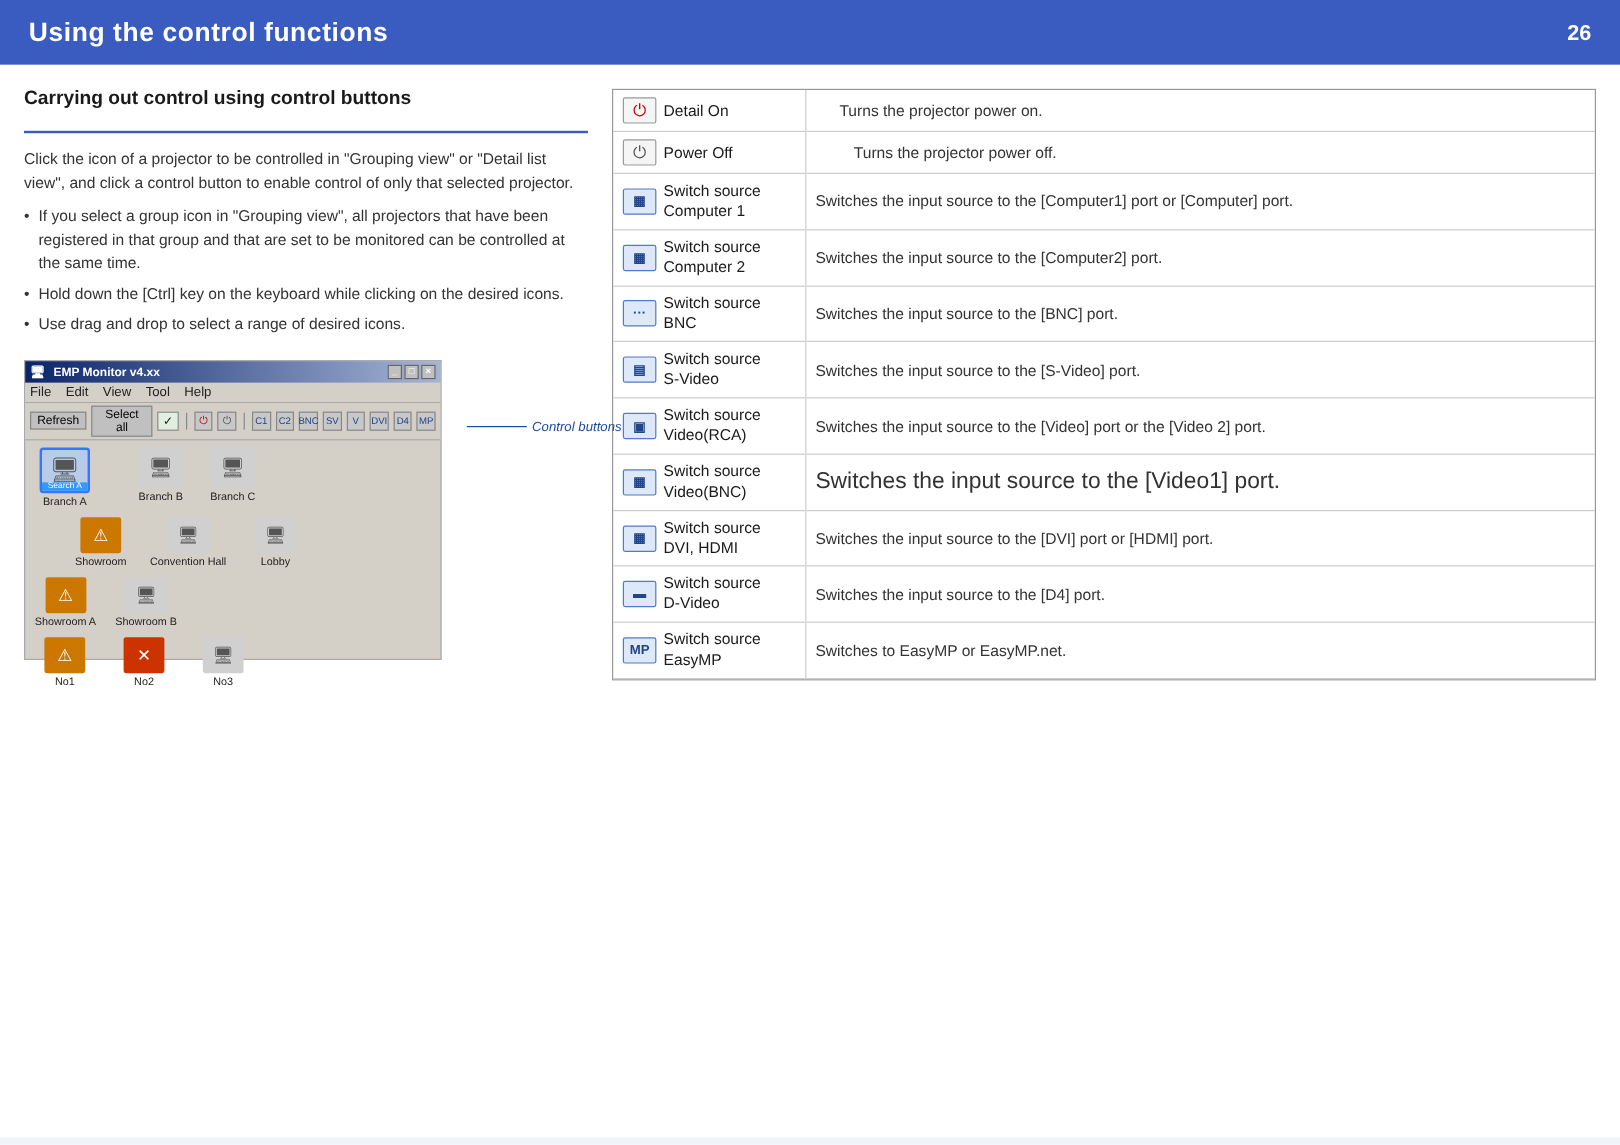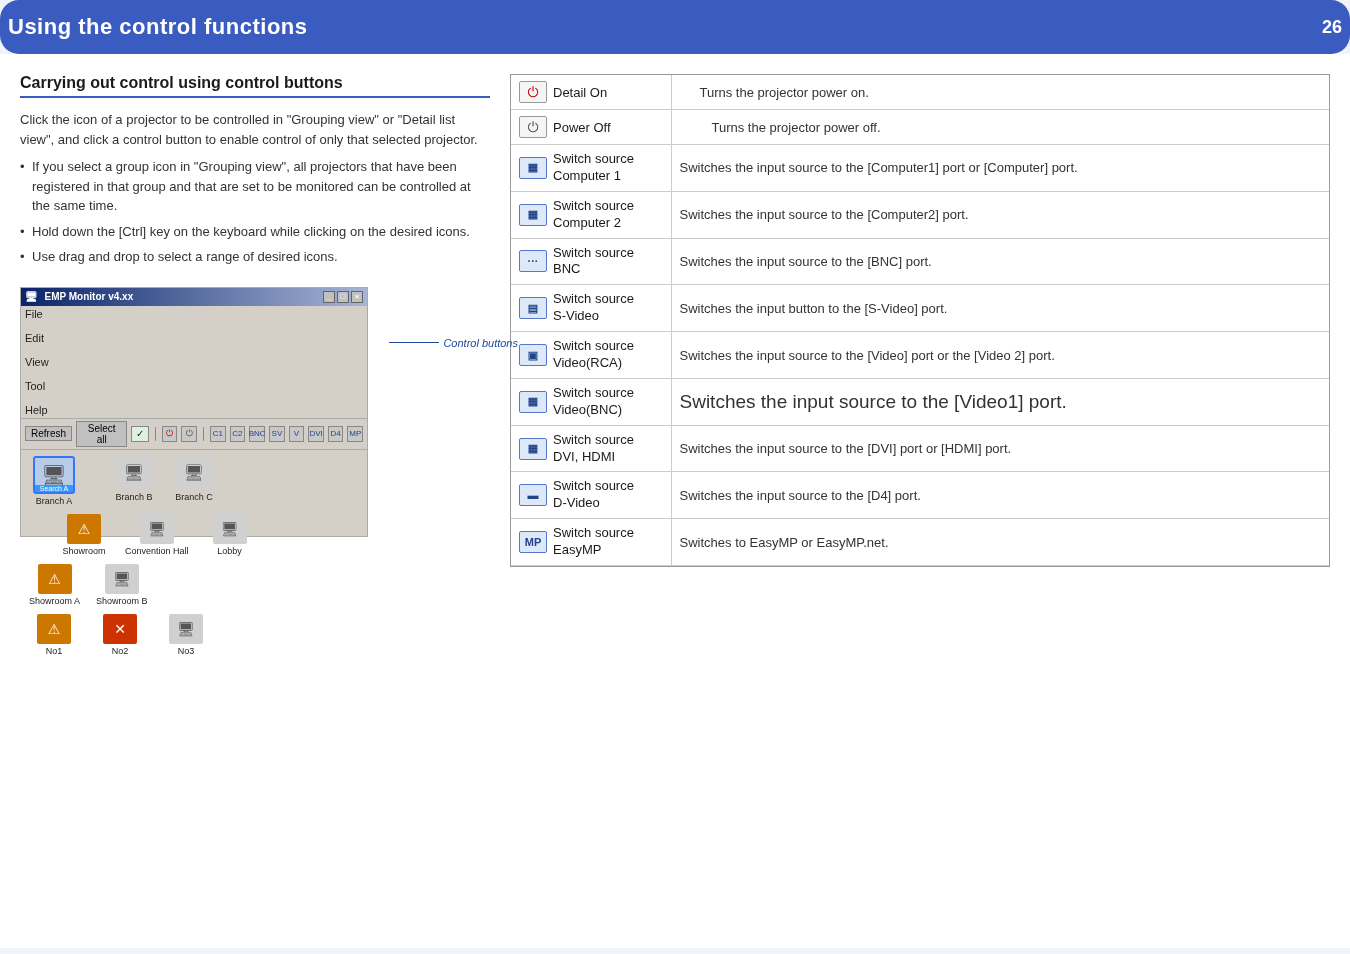--- a/index.html
+++ b/index.html
@@ -5,25 +5,24 @@
     * { box-sizing: border-box; margin: 0; padding: 0; }
     body {
       font-family: Arial, sans-serif;
       font-size: 13px;
       background: #f0f4fa;
       color: #222;
     }
     .page-header {
       background: #3a5bbf;
       color: white;
-      padding: 14px 8px;
+      padding: 14px 24px;
       display: flex;
       align-items: center;
       justify-content: space-between;
-      border-radius: 19px;
     }
     .page-header h1 {
       font-size: 22px;
       font-weight: bold;
       letter-spacing: 0.5px;
     }
     .page-number {
       font-size: 18px;
       font-weight: bold;
       color: white;
@@ -42,21 +41,21 @@
     }
     .right-panel {
       flex: 1;
       min-width: 500px;
     }
     .section-title {
       font-size: 16px;
       font-weight: bold;
       color: #1a1a1a;
       border-bottom: 2px solid #3a5bbf;
-      padding-bottom: 4px;
+      padding-bottom: 17px;
       margin-bottom: 12px;
     }
     .desc-text {
       font-size: 13px;
       line-height: 1.5;
       color: #333;
       margin-bottom: 8px;
     }
     .bullet-list {
       list-style: none;
@@ -108,21 +107,20 @@
       align-items: center;
       justify-content: center;
     }
     .win-menubar {
       background: #d4d0c8;
       padding: 2px 4px;
       font-size: 11px;
       display: flex;
       gap: 12px;
       border-bottom: 1px solid #aaa;
-      flex-direction: column;
     }
     .win-toolbar {
       background: #d4d0c8;
       padding: 2px 4px;
       font-size: 10px;
       display: flex;
       align-items: center;
       gap: 4px;
       border-bottom: 1px solid #aaa;
     }
@@ -393,21 +391,21 @@
     </td>
     <td style="font-size:13px;color:#333;">Switches the input source to the [BNC] port.</td>
   </tr>
             <tr>
     <td>
       <div class="btn-cell">
         <div style="width:28px;height:22px;background:#dde8f8;border:1px solid #5577cc;border-radius:2px;display:flex;align-items:center;justify-content:center;font-size:11px;color:#224488;font-weight:bold;">▤</div>
         <span style="font-size:13px;line-height:1.3;">Switch source<br>S-Video</span>
       </div>
     </td>
-    <td style="font-size:13px;color:#333;">Switches the input button to the [S-Video] port.</td>
+    <td style="font-size:13px;color:#333;">Switches the input source to the [S-Video] port.</td>
   </tr>
             <tr>
     <td>
       <div class="btn-cell">
         <div style="width:28px;height:22px;background:#dde8f8;border:1px solid #5577cc;border-radius:2px;display:flex;align-items:center;justify-content:center;font-size:11px;color:#224488;font-weight:bold;">▣</div>
         <span style="font-size:13px;line-height:1.3;">Switch source<br>Video(RCA)</span>
       </div>
     </td>
     <td style="font-size:13px;color:#333;">Switches the input source to the [Video] port or the [Video 2] port.</td>
   </tr>

